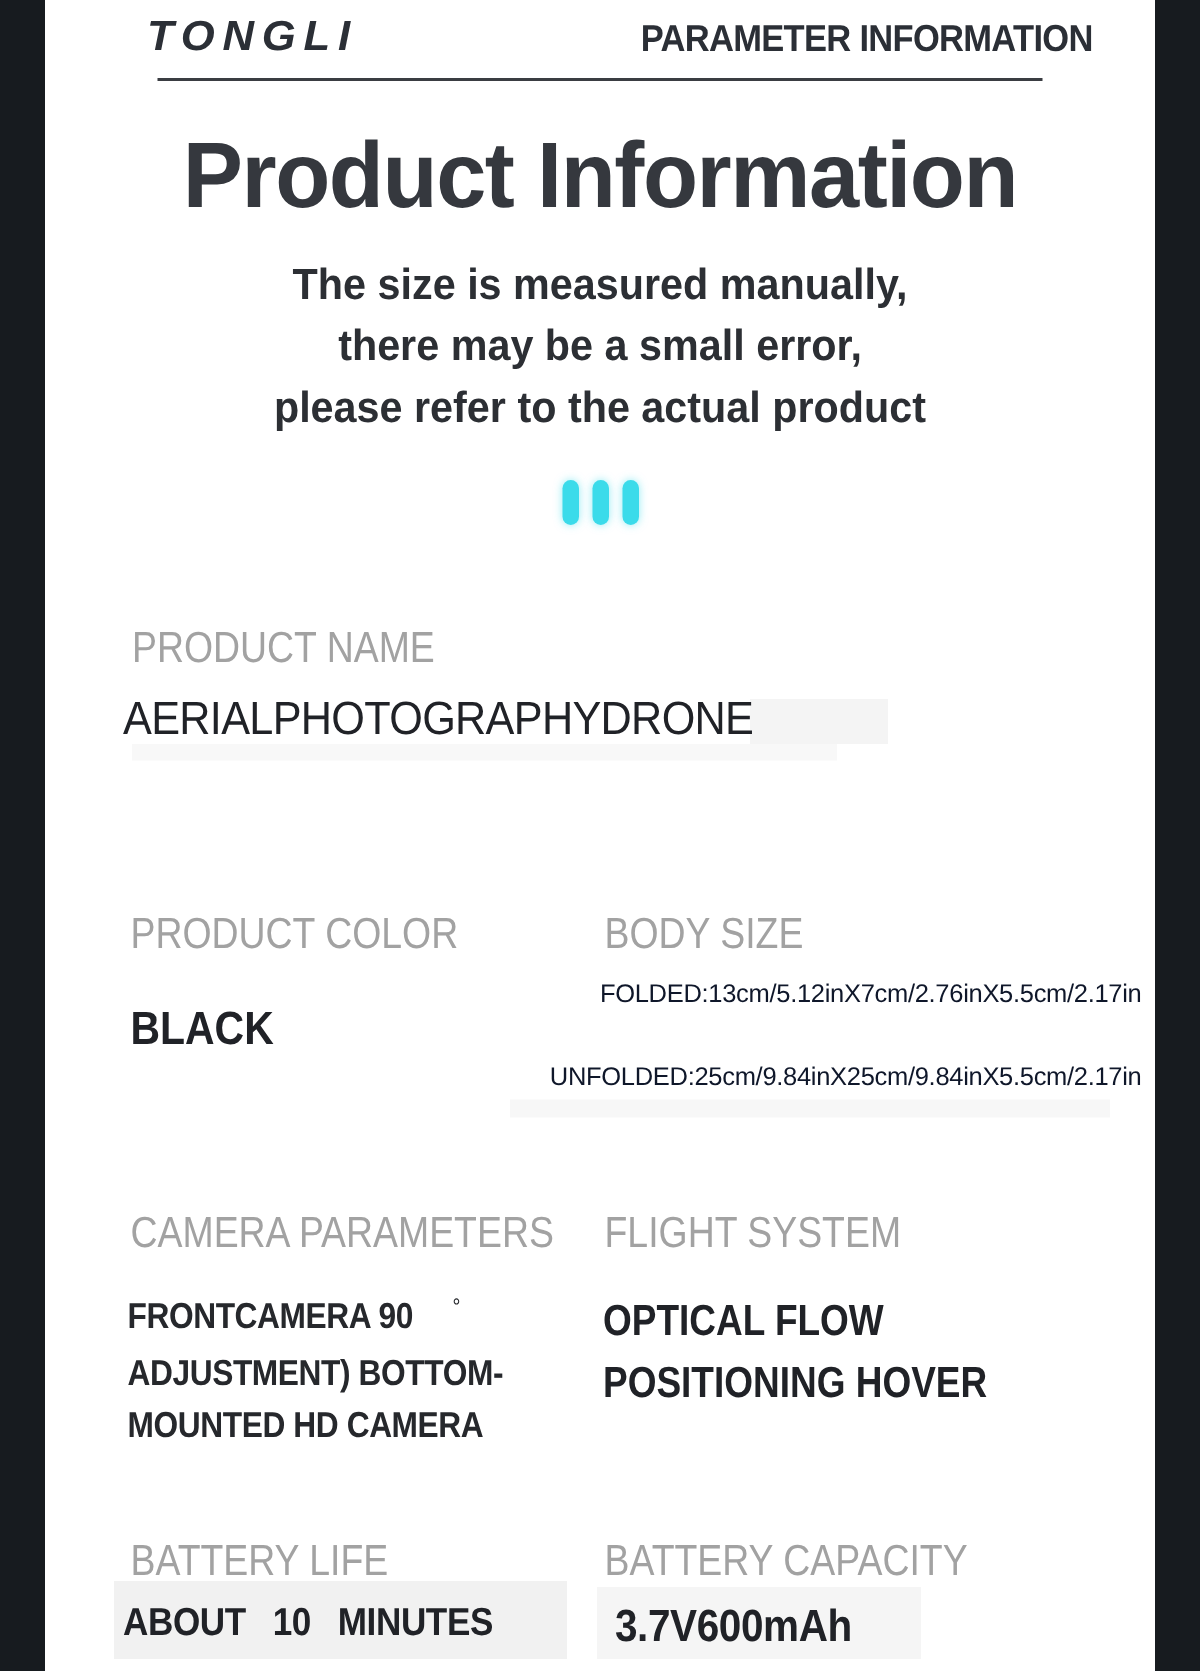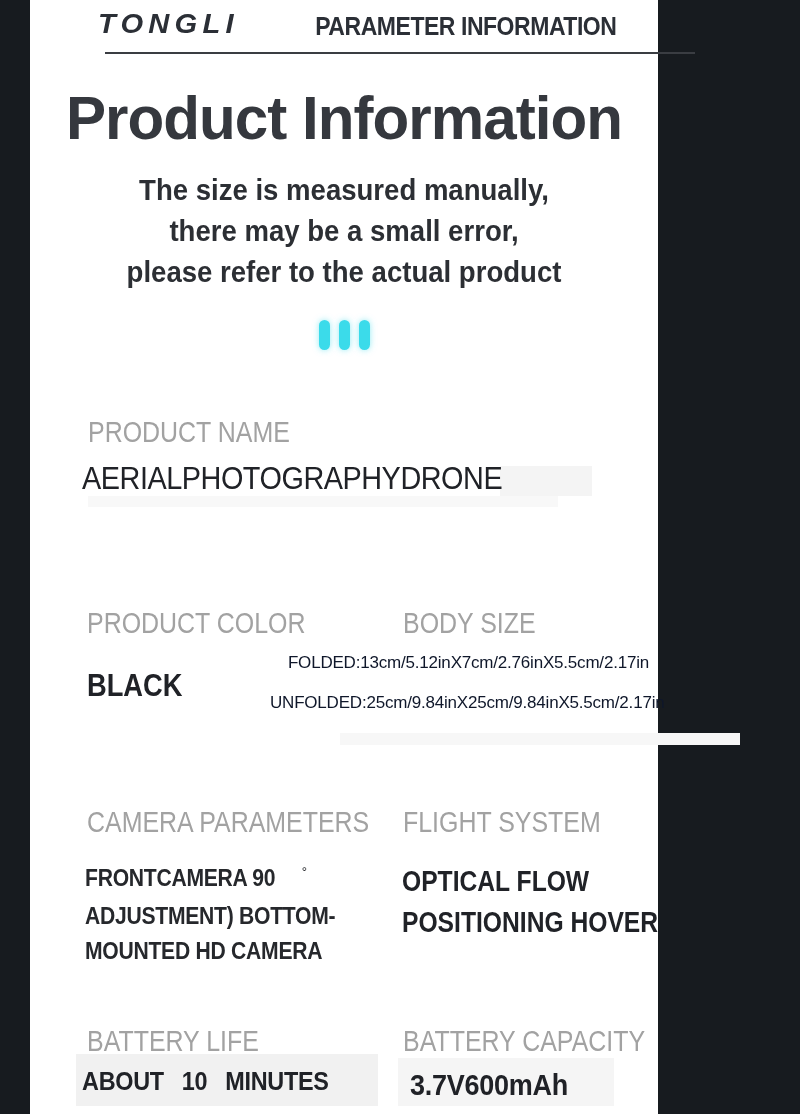--- a/index.html
+++ b/index.html
@@ -4,21 +4,21 @@
 <style>
   * { margin:0; padding:0; box-sizing:border-box; }
   html,body { width:800px; height:1114px; }
   body {
     background:#171b1f;
     font-family:"Liberation Sans", sans-serif;
     position:relative;
     overflow:hidden;
   }
   .page {
-    position:absolute; top:0; bottom:0; left:30px; width:628px;
+    position:absolute; top:0; bottom:0; left:30px; width:740px;
     background:#ffffff;
   }
   .abs { position:absolute; white-space:nowrap; }
 
   
   .brand {
     left:68px; top:8px;
     font-size:28px; font-weight:700; font-style:italic;
     letter-spacing:5px; color:#2b2f36;
     transform:scaleX(1.04); transform-origin:left top;
@@ -77,21 +77,21 @@
   .pc-value {
     left:57px; top:668px; font-size:31px; font-weight:700;
     transform:scaleX(0.88); transform-origin:left top;
   }
   .bs-label { left:373px; top:607px; }
   .bs-lines { left:240px; right:9px; top:653px; text-align:right; }
   .bs-line {
     font-size:17px; color:#0f172a; font-weight:400;
     letter-spacing:-0.2px;
   }
-  .bs-line.unfolded { margin-top:20px; }
+  .bs-line.unfolded { margin-top:35px; }
 
   .cam-label { left:57px; top:806px; }
   .cam-value {
     left:55px; top:860px; font-size:24px; font-weight:700;
     color:#26282c; line-height:35px; letter-spacing:-0.3px;
     transform:scaleX(0.88); transform-origin:left top;
   }
   .cam-degree {
     display:inline-block; font-size:15px; margin-left:30px;
     position:relative; top:-9px; font-weight:400;

